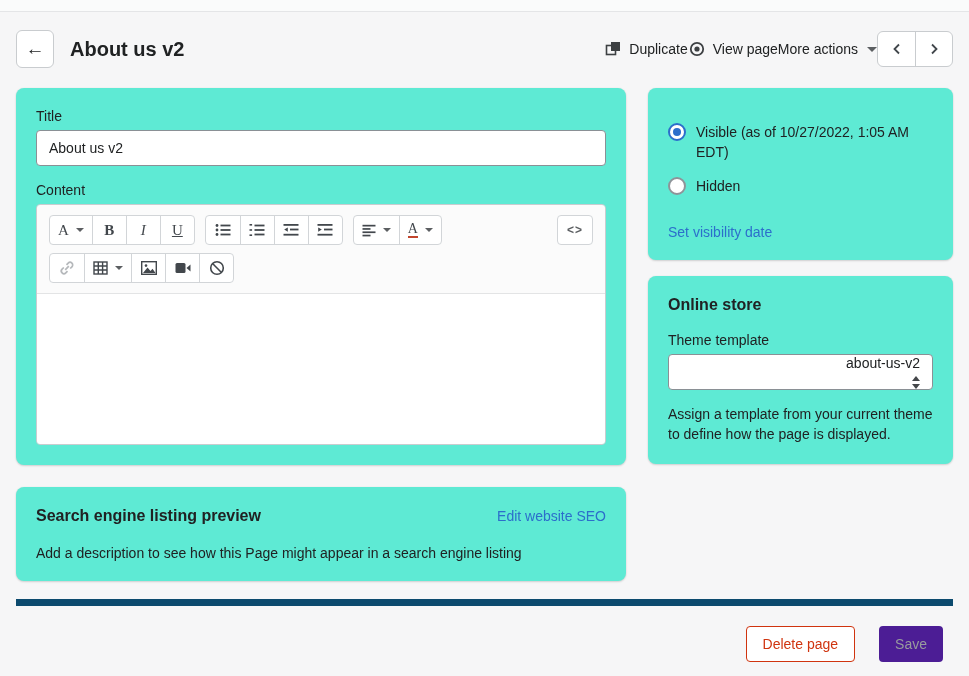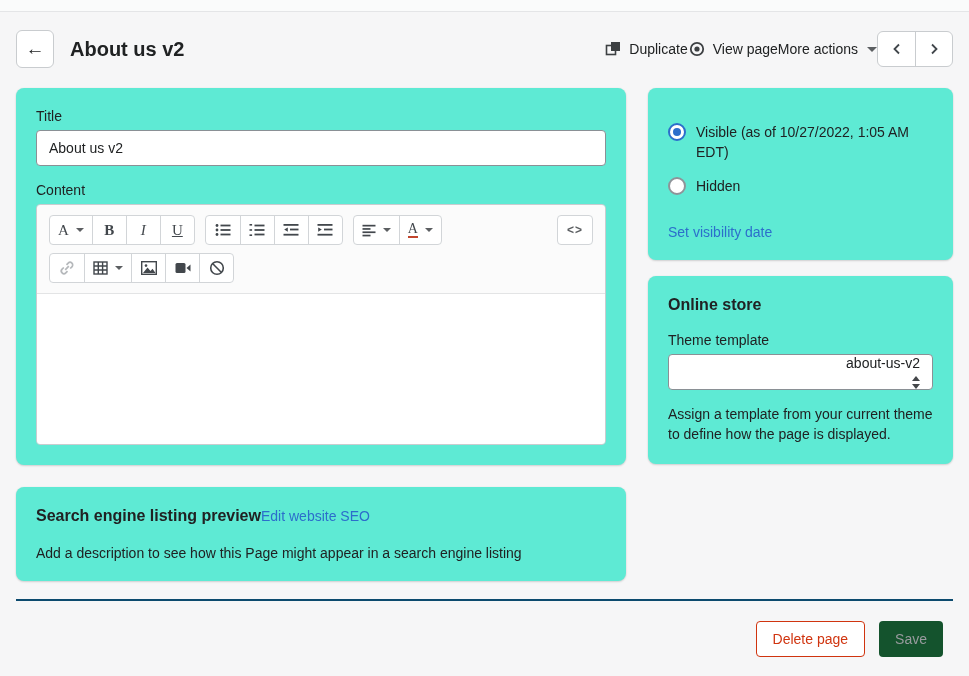--- a/index.html
+++ b/index.html
@@ -72,21 +72,21 @@
     width: 0; height: 0; border-left: 4px solid transparent; border-right: 4px solid transparent;
     border-top: 4px solid #5c5f62; margin-left: 7px;
   }
   .tb-spacer { flex: 1; }
   .tb-code { font-size: 12px; font-weight: 700; letter-spacing: 1px; color: #5c5f62; }
   .tb-color-a { font-family: "Liberation Serif", serif; font-size: 14px; border-bottom: 2px solid #c2452d; line-height: 14px; }
   .tb-btn.disabled { color: #b5b8bb; }
   .editor-body { height: 150px; background: #fff; }
 
   
-  .seo-head { display: flex; align-items: center; justify-content: flex-start; }
+  .seo-head { display: flex; align-items: center; justify-content: space-between; }
   .link-blue { color: #2c6ecb; text-decoration: none; cursor: pointer; }
   .seo-desc { margin-top: 20px; color: #202223; }
 
   
   .radio-row { display: flex; align-items: flex-start; gap: 10px; margin-top: 14px; cursor: pointer; }
   .radio { width: 18px; height: 18px; border-radius: 50%; flex: 0 0 18px; position: relative; margin-top: 1px; }
   .radio.selected { border: 2px solid #2c6ecb; background: #fff; }
   .radio.selected::after {
     content: ""; position: absolute; left: 3px; top: 3px; width: 8px; height: 8px;
     border-radius: 50%; background: #2c6ecb;
@@ -100,25 +100,25 @@
     margin-top: 6px; height: 36px; border: 1px solid #8a9095; border-radius: 4px;
     display: flex; align-items: flex-end; justify-content: space-between; padding: 0 12px;
     background: #fff; cursor: pointer; flex-direction: column;
   }
   .updown { display: flex; flex-direction: column; gap: 3px; }
   .tri-up { width: 0; height: 0; border-left: 4px solid transparent; border-right: 4px solid transparent; border-bottom: 5px solid #44474a; }
   .tri-down { width: 0; height: 0; border-left: 4px solid transparent; border-right: 4px solid transparent; border-top: 5px solid #44474a; }
   .help-text { margin-top: 14px; line-height: 20px; color: #202223; }
 
   
-  .footer { margin: 18px 16px 0 16px; border-top: 2px solid #0c4a6e; }
+  .footer { margin: 18px 16px 0 16px; border-top: 7px solid #0c4a6e; }
   .footer-actions { display: flex; justify-content: flex-end; gap: 14px; padding: 20px 10px 0 0; }
   .btn { height: 36px; padding: 0 16px; border-radius: 4px; font-size: 14px; font-family: "Liberation Sans", sans-serif; display: flex; align-items: center; cursor: pointer; }
   .btn-delete { background: #fff; border: 1px solid #d0340f; color: #d0340f; }
-  .btn-save { background: #14532d; border: none; color: #989b9e; cursor: default; }
+  .btn-save { background: #4c1d95; border: none; color: #989b9e; cursor: default; margin-left: 10px; }
 </style>
 </head>
 <body>
 
 <div class="top-strip"></div>
 
 <div class="page-header">
   <div class="back-btn">
     <span>←</span>
   </div>

